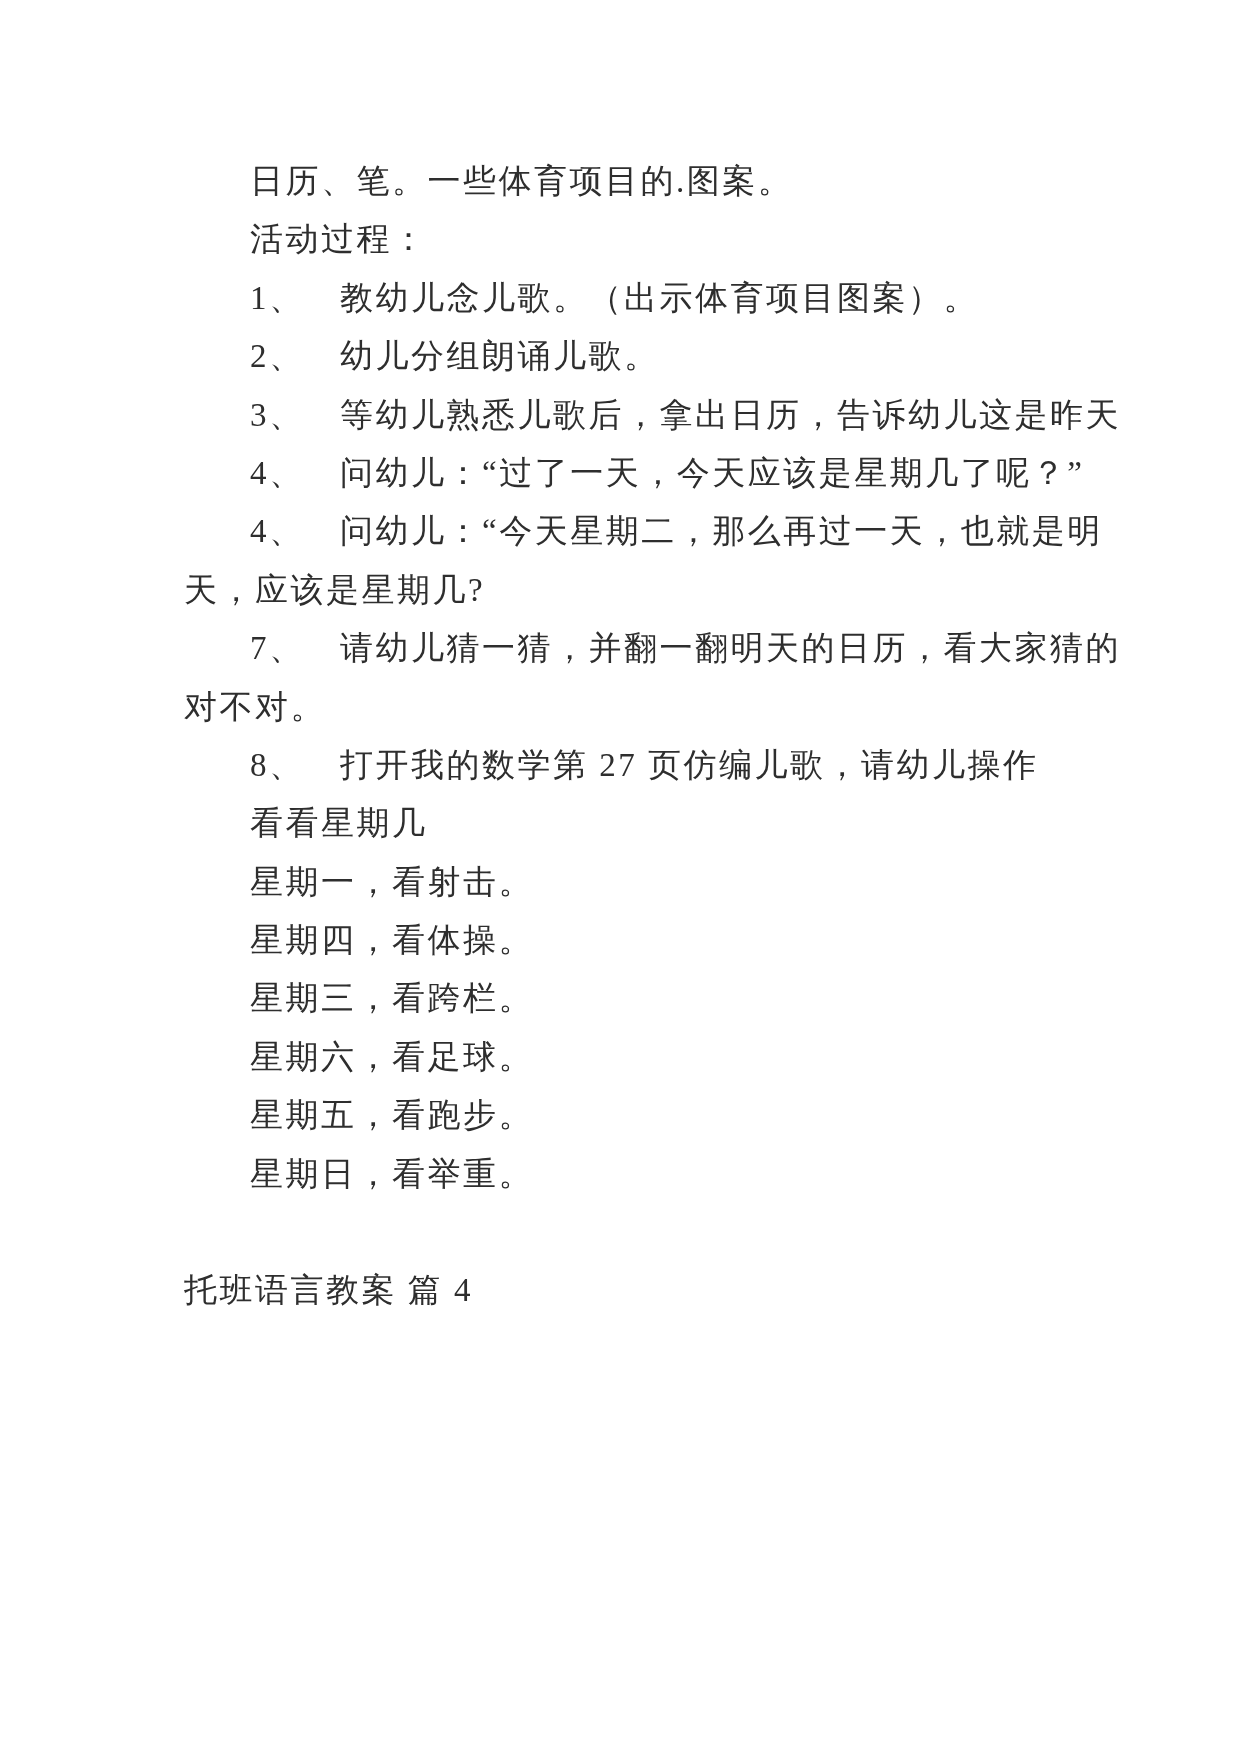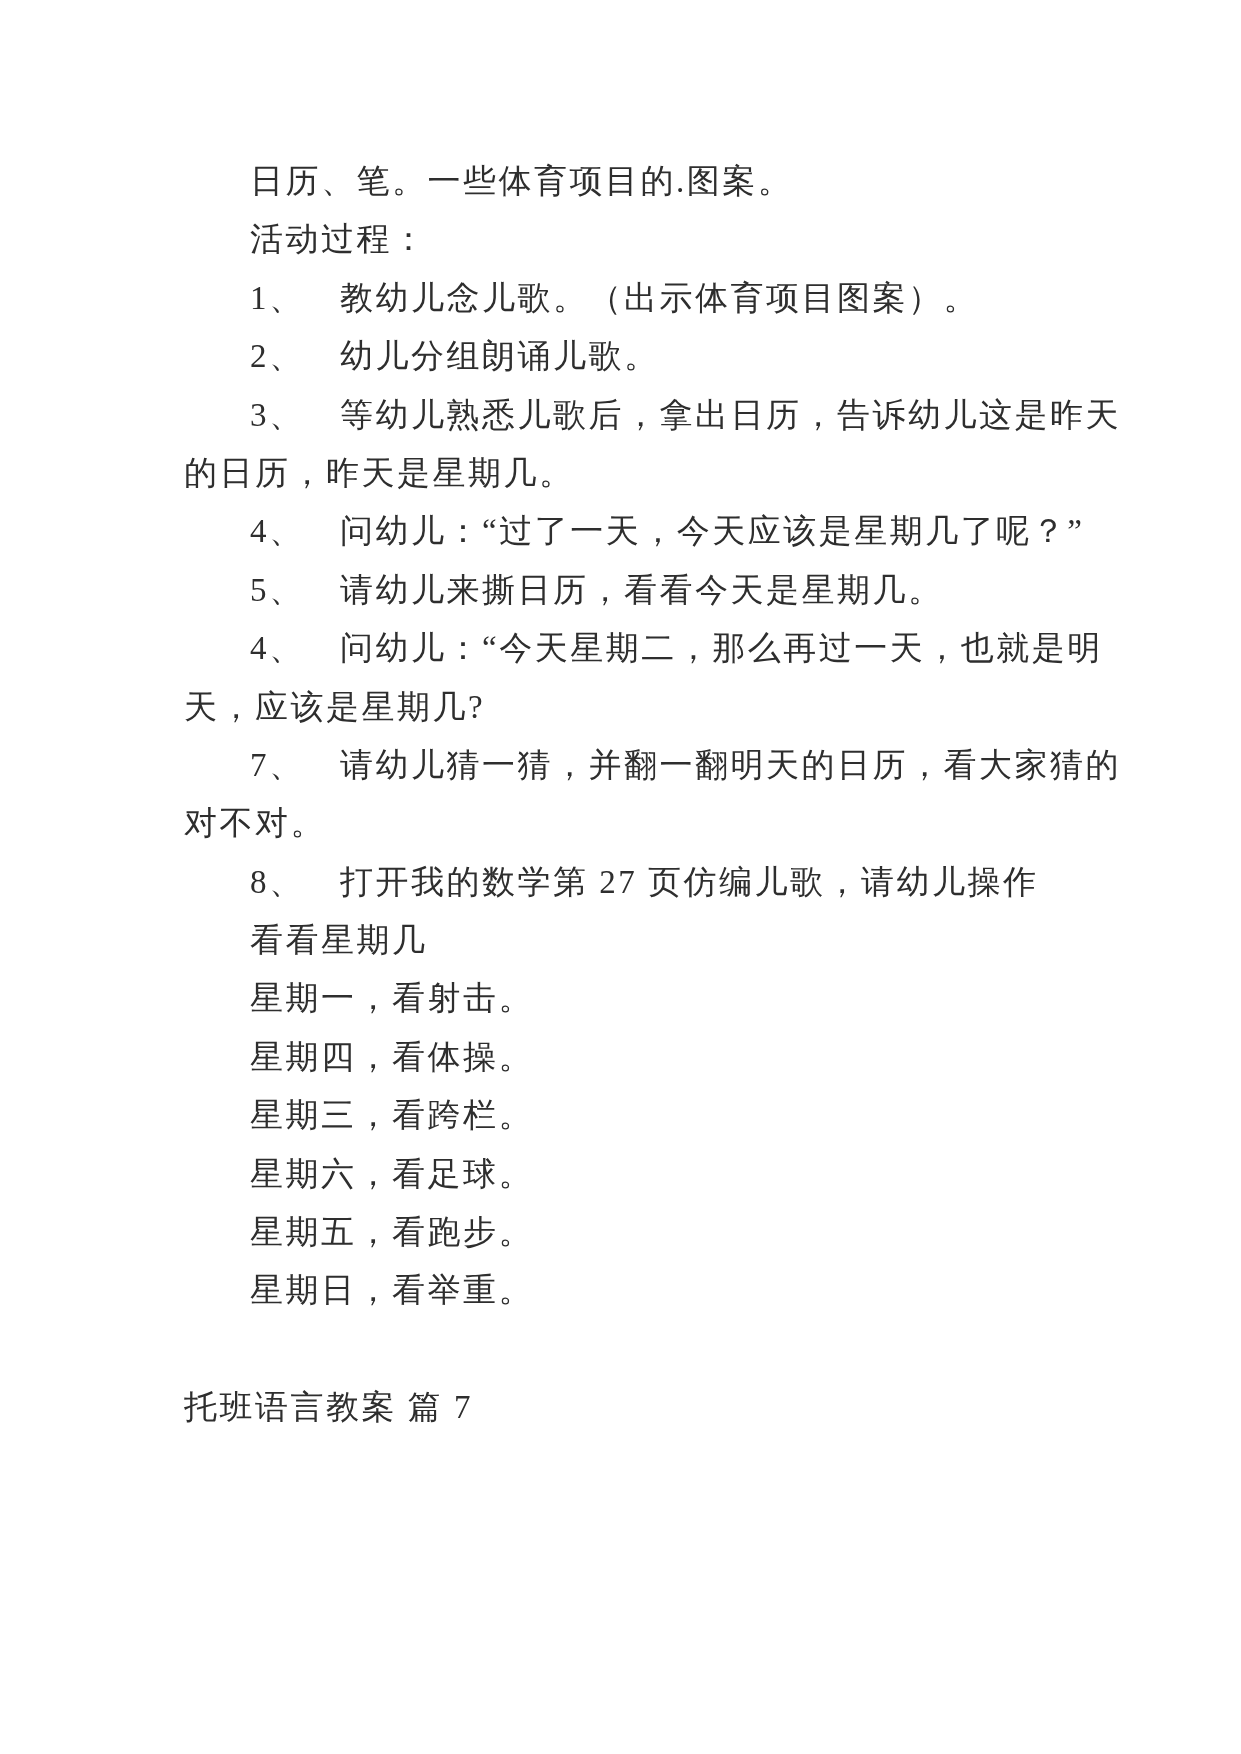--- a/index.html
+++ b/index.html
@@ -37,31 +37,29 @@
 </head>
 <body>
 
 <div class="page">
   <div class="doc">
       <div class="line indent">日历、笔。一些体育项目的.图案。</div>
       <div class="line indent">活动过程：</div>
       <div class="line indent">1、　教幼儿念儿歌。（出示体育项目图案）。</div>
       <div class="line indent">2、　幼儿分组朗诵儿歌。</div>
       <div class="line indent">3、　等幼儿熟悉儿歌后，拿出日历，告诉幼儿这是昨天</div>
-      <div class="line">的日历，昨天是星期几。</div>
       <div class="line indent">4、　问幼儿：“过了一天，今天应该是星期几了呢？”</div>
-      <div class="line indent">5、　请幼儿来撕日历，看看今天是星期几。</div>
       <div class="line indent">4、　问幼儿：“今天星期二，那么再过一天，也就是明</div>
       <div class="line">天，应该是星期几?</div>
       <div class="line indent">7、　请幼儿猜一猜，并翻一翻明天的日历，看大家猜的</div>
       <div class="line">对不对。</div>
       <div class="line indent">8、　打开我的数学第 27 页仿编儿歌，请幼儿操作</div>
       <div class="line indent">看看星期几</div>
       <div class="line indent">星期一，看射击。</div>
       <div class="line indent">星期四，看体操。</div>
       <div class="line indent">星期三，看跨栏。</div>
       <div class="line indent">星期六，看足球。</div>
       <div class="line indent">星期五，看跑步。</div>
       <div class="line indent">星期日，看举重。</div>
       <div class="line"></div>
-      <div class="line">托班语言教案 篇 7</div>
+      <div class="line">托班语言教案 篇 4</div>
     </div>
 </div>
 
 </body></html>

